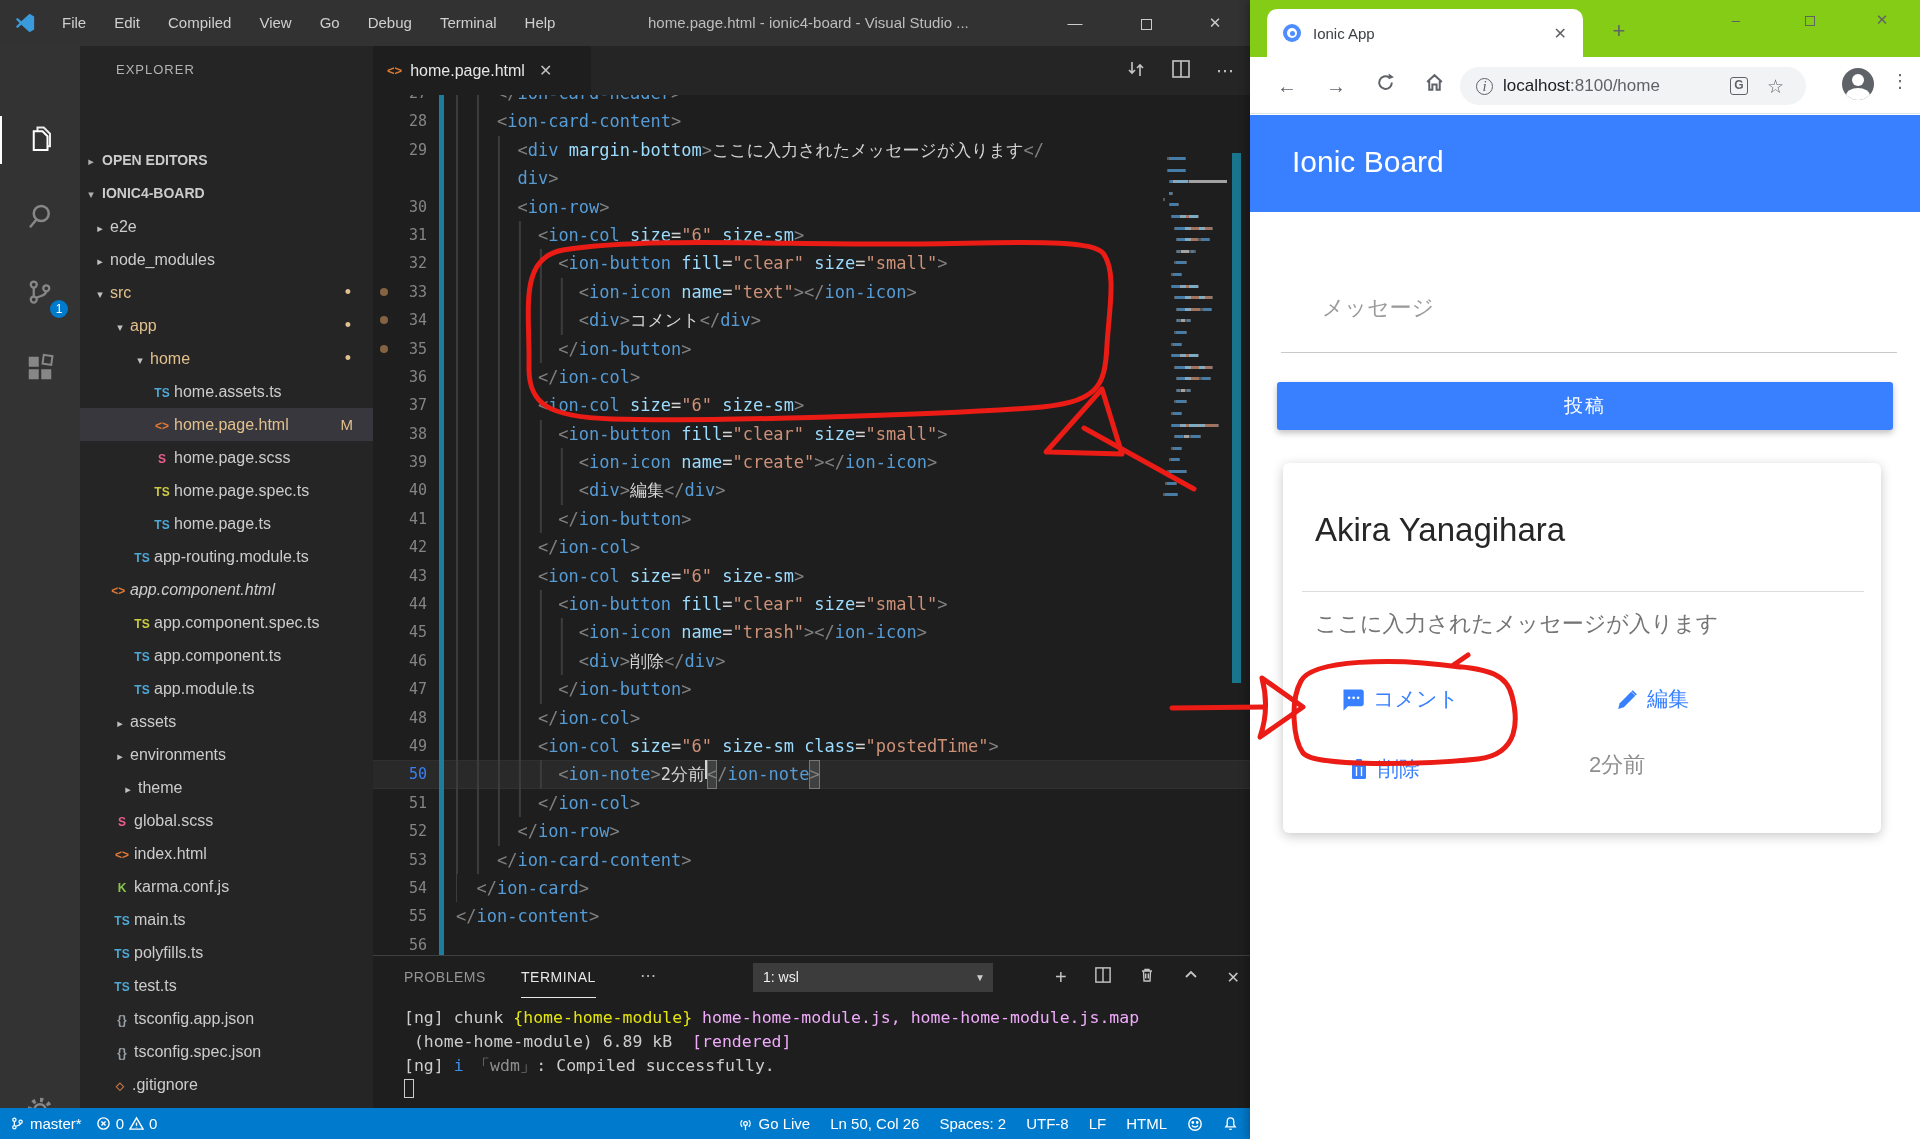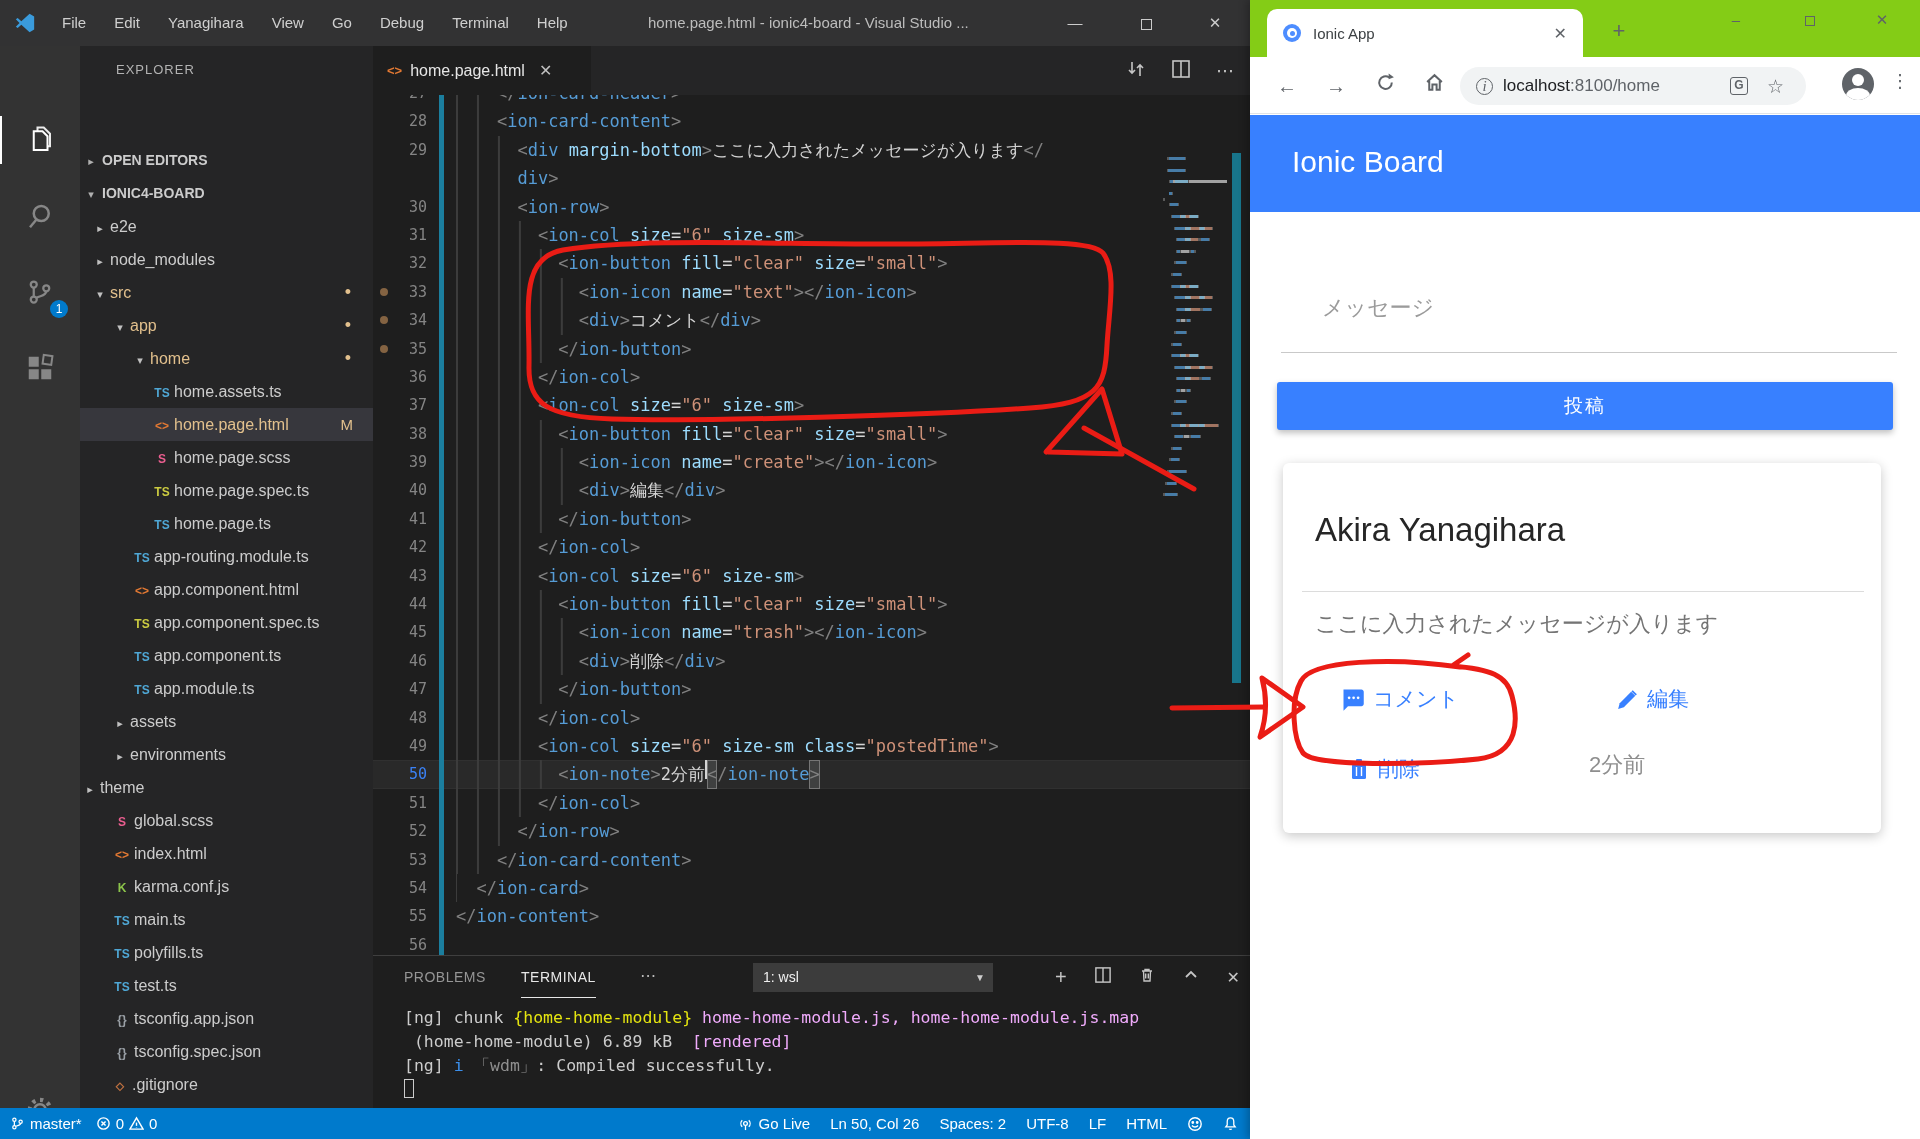--- a/index.html
+++ b/index.html
@@ -124,21 +124,21 @@
 
 <div id="vscode">
 
   <div id="titlebar">
     <svg id="vsc-logo" viewBox="0 0 24 24">
       <polygon points="17,2 22,5 22,19 17,22 8,14 4,17.5 2,16 6,12 2,8 4,6.5 8,10" fill="#3a9bdc"></polygon>
     </svg>
     <div id="menubar">
         <span class="menu-item">File</span>
         <span class="menu-item">Edit</span>
-        <span class="menu-item">Yanagihara</span>
+        <span class="menu-item">Compiled</span>
         <span class="menu-item">View</span>
         <span class="menu-item">Go</span>
         <span class="menu-item">Debug</span>
         <span class="menu-item">Terminal</span>
         <span class="menu-item">Help</span>
       </div>
     <div id="tb-title">home.page.html - ionic4-board - Visual Studio ...</div>
     <div class="wc" style="left:1052px">―</div>
     <div class="wc" style="left:1123px"><span class="maxbox"></span></div>
     <div class="wc" style="left:1192px">✕</div>
@@ -192,27 +192,27 @@
         <div class="trow" style="padding-left: 10px;"><span class="arr">▸</span><span class="flabel">node_modules</span></div>
         <div class="trow modified" style="padding-left: 10px;"><span class="arr">▾</span><span class="flabel">src</span><span class="dot">•</span></div>
         <div class="trow modified" style="padding-left: 30px;"><span class="arr">▾</span><span class="flabel">app</span><span class="dot">•</span></div>
         <div class="trow modified" style="padding-left: 50px;"><span class="arr">▾</span><span class="flabel">home</span><span class="dot">•</span></div>
         <div class="trow" style="padding-left: 70px;"><span class="ficon i-ts">TS</span><span class="flabel">home.assets.ts</span></div>
         <div class="trow sel modified" style="padding-left: 70px;"><span class="ficon i-html">&lt;&gt;</span><span class="flabel">home.page.html</span><span class="mbadge">M</span></div>
         <div class="trow" style="padding-left: 70px;"><span class="ficon i-scss">S</span><span class="flabel">home.page.scss</span></div>
         <div class="trow" style="padding-left: 70px;"><span class="ficon i-spec">TS</span><span class="flabel">home.page.spec.ts</span></div>
         <div class="trow" style="padding-left: 70px;"><span class="ficon i-ts">TS</span><span class="flabel">home.page.ts</span></div>
         <div class="trow" style="padding-left: 50px;"><span class="ficon i-ts">TS</span><span class="flabel">app-routing.module.ts</span></div>
-        <div class="trow" style="padding-left: 50px;"><span class="ficon i-html">&lt;&gt;</span><span class="flabel">app.component.html</span></div>
+        <div class="trow" style="padding-left: 26px; font-style: italic;"><span class="ficon i-html">&lt;&gt;</span><span class="flabel">app.component.html</span></div>
         <div class="trow" style="padding-left: 50px;"><span class="ficon i-spec">TS</span><span class="flabel">app.component.spec.ts</span></div>
         <div class="trow" style="padding-left: 50px;"><span class="ficon i-ts">TS</span><span class="flabel">app.component.ts</span></div>
         <div class="trow" style="padding-left: 50px;"><span class="ficon i-ts">TS</span><span class="flabel">app.module.ts</span></div>
         <div class="trow" style="padding-left: 30px;"><span class="arr">▸</span><span class="flabel">assets</span></div>
         <div class="trow" style="padding-left: 30px;"><span class="arr">▸</span><span class="flabel">environments</span></div>
-        <div class="trow" style=""><span class="arr">▸</span><span class="flabel">theme</span></div>
+        <div class="trow" style="padding-left: 30px; margin-left: 8px;"><span class="arr">▸</span><span class="flabel">theme</span></div>
         <div class="trow" style="padding-left: 30px;"><span class="ficon i-scss">S</span><span class="flabel">global.scss</span></div>
         <div class="trow" style="padding-left: 30px;"><span class="ficon i-html">&lt;&gt;</span><span class="flabel">index.html</span></div>
         <div class="trow" style="padding-left: 30px;"><span class="ficon i-karma">K</span><span class="flabel">karma.conf.js</span></div>
         <div class="trow" style="padding-left: 30px;"><span class="ficon i-ts">TS</span><span class="flabel">main.ts</span></div>
         <div class="trow" style="padding-left: 30px;"><span class="ficon i-ts">TS</span><span class="flabel">polyfills.ts</span></div>
         <div class="trow" style="padding-left: 30px;"><span class="ficon i-ts">TS</span><span class="flabel">test.ts</span></div>
         <div class="trow" style="padding-left: 30px;"><span class="ficon i-json">{}</span><span class="flabel">tsconfig.app.json</span></div>
         <div class="trow" style="padding-left: 30px;"><span class="ficon i-json">{}</span><span class="flabel">tsconfig.spec.json</span></div>
         <div class="trow" style="padding-left: 28px;"><span class="ficon i-git">⬦</span><span class="flabel">.gitignore</span></div>
         <div class="trow" style="padding-left: 30px;"><span class="ficon i-json">{}</span></div>

